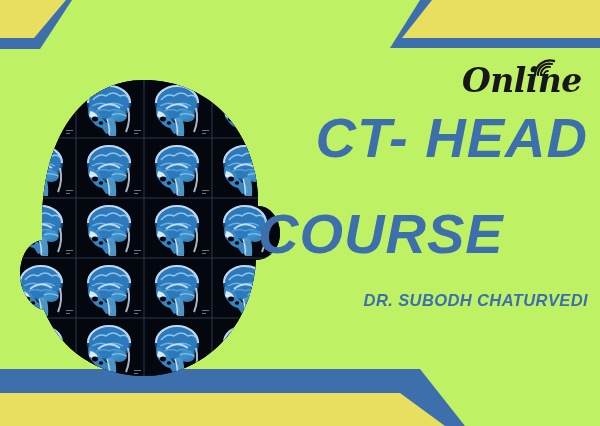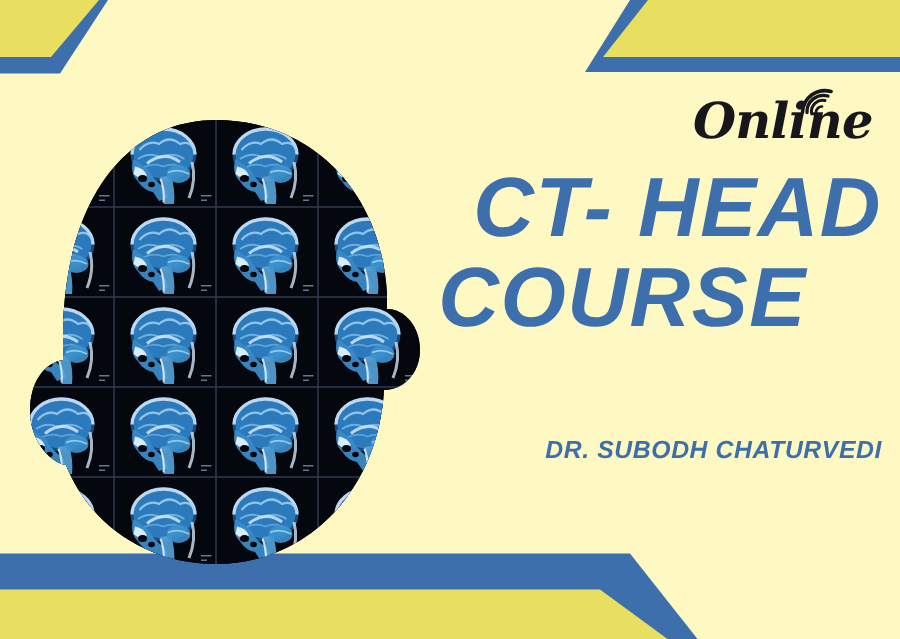--- a/index.html
+++ b/index.html
@@ -5,21 +5,21 @@
   html,body{margin:0;padding:0;}
   body{
     width:600px;height:426px;
     background:#FDF9F0;
     font-family:"Liberation Sans",sans-serif;
     overflow:hidden;
   }
   #poster{
     position:relative;
     width:600px;height:426px;
-    background:#fef9c3;
+    background:#bef264;
     overflow:hidden;
   }
   .deco{position:absolute;pointer-events:none;}
   #deco-top-left{left:0;top:0;width:130px;height:60px;}
   #deco-top-right{left:390px;top:0;width:210px;height:60px;}
   #deco-bottom{left:0;top:358px;width:600px;height:68px;}
 
   #head-art{
     position:absolute;left:8px;top:78px;width:272px;height:300px;
   }
@@ -54,21 +54,21 @@
     font-family:"Liberation Sans",sans-serif;
     font-weight:bold;
     font-style:italic;
     font-size:56px;
     line-height:60px;
     letter-spacing:1px;
     color:#3E6FAD;
     white-space:nowrap;
   }
   #title-line-1{text-align:right;padding-left:4px;}
-  #title-line-2{text-align:center;padding-right:16px;}
+  #title-line-2{text-align:left;padding-right:16px;margin-top:36px;}
 
   #author{
     position:absolute;left:258px;top:291px;width:330px;
     text-align:right;padding-right:14px;
     font-family:"Liberation Sans",sans-serif;
     font-weight:bold;font-style:italic;
     font-size:16.5px;
     letter-spacing:0.4px;
     color:#3E6FAD;
     white-space:nowrap;

